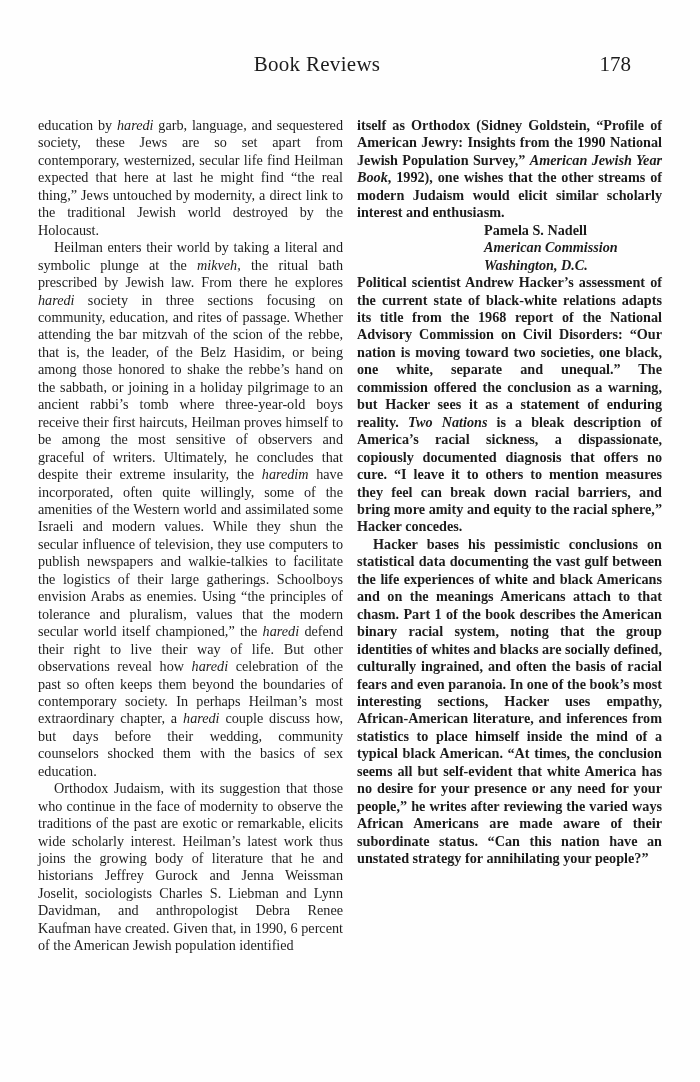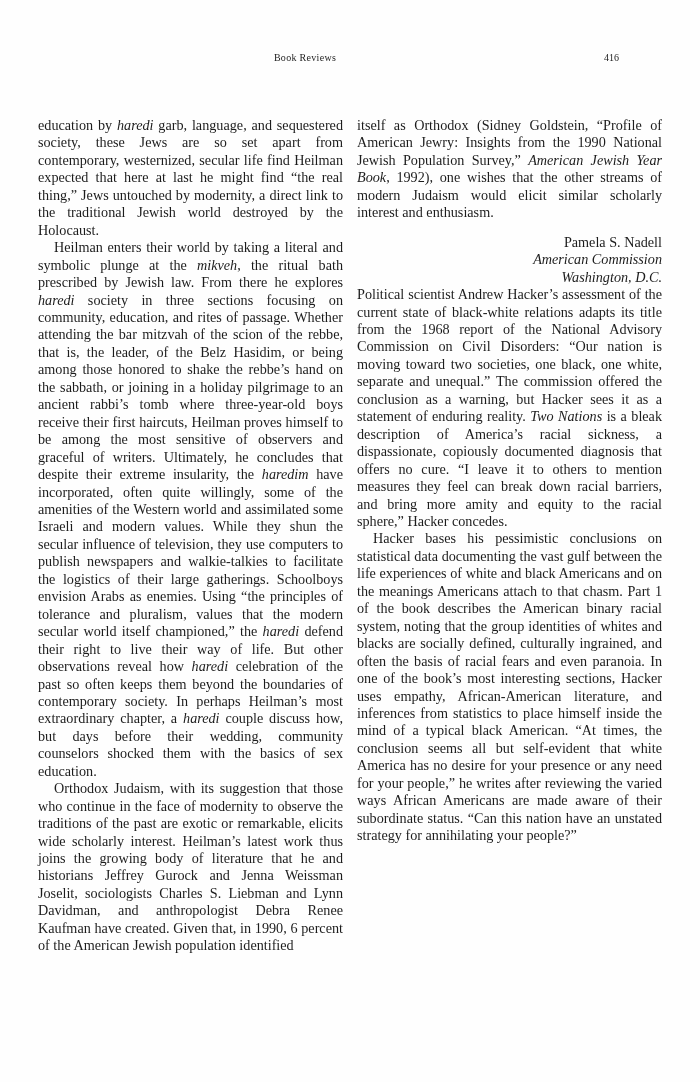--- a/index.html
+++ b/index.html
@@ -12,24 +12,24 @@
     width: 700px;
     height: 1082px;
     background: #fefefe;
     font-family: "Liberation Serif", "DejaVu Serif", serif;
     color: #1c1c1c;
     overflow: hidden;
   }
   .running-head {
     position: absolute;
     top: 52px;
-    left: 20px;
+    left: 32px;
     width: 624px;
     height: 20px;
-    font-size: 10px;
+    font-size: 21px;
   }
   .head-title {
     position: absolute;
     left: 0;
     right: 54px;
     text-align: center;
     letter-spacing: 0.3px;
   }
   .head-page-number {
     position: absolute;
@@ -40,46 +40,46 @@
     position: absolute;
     top: 117px;
     width: 305px;
     font-size: 14.2px;
     line-height: 17.45px;
     text-align: justify;
     hyphens: auto;
     -webkit-hyphens: auto;
   }
   .col-left  { left: 38px; }
-  .col-right { left: 357px; }
+  .col-right { left: 357px; font-weight: bold; }
   p.para {
     margin: 0;
     padding: 0;
   }
   p.para.indent { text-indent: 16px; }
   .signature {
-    margin: 12px 0 0 127px;
-    text-align: right;
+    margin: 0 0 0 127px;
+    text-align: left;
   }
   .signature .sig-line { display: block; }
   .sig-italic { font-style: italic; }
   .citation {
     margin-top: 26px;
     margin-bottom: 25px;
   }
   i { font-style: italic; }
 </style>
 </head>
 <body>
 
 <div class="page">
 
   <div class="running-head">
     <div class="head-title">Book Reviews</div>
-    <div class="head-page-number">416</div>
+    <div class="head-page-number">178</div>
   </div>
 
   <div class="col col-left">
     <p class="para"><span>education by </span><i>haredi</i><span> garb, language, and sequestered society, these Jews are so set apart from contemporary, westernized, secular life find Heilman expected that here at last he might find “the real thing,” Jews untouched by modernity, a direct link to the traditional Jewish world destroyed by the Holocaust.</span></p>
     <p class="para indent"><span>Heilman enters their world by taking a literal and symbolic plunge at the </span><i>mikveh</i><span>, the ritual bath prescribed by Jewish law. From there he explores </span><i>haredi</i><span> society in three sections focusing on community, education, and rites of passage. Whether attending the bar mitzvah of the scion of the rebbe, that is, the leader, of the Belz Hasidim, or being among those honored to shake the rebbe’s hand on the sabbath, or joining in a holiday pilgrimage to an ancient rabbi’s tomb where three-year-old boys receive their first haircuts, Heilman proves himself to be among the most sensitive of observers and graceful of writers. Ultimately, he concludes that despite their extreme insularity, the </span><i>haredim</i><span> have incorporated, often quite willingly, some of the amenities of the Western world and assimilated some Israeli and modern values. While they shun the secular influence of television, they use computers to publish newspapers and walkie-talkies to facilitate the logistics of their large gatherings. Schoolboys envision Arabs as enemies. Using “the principles of tolerance and pluralism, values that the modern secular world itself championed,” the </span><i>haredi</i><span> defend their right to live their way of life. But other observations reveal how </span><i>haredi</i><span> celebration of the past so often keeps them beyond the boundaries of contemporary society. In perhaps Heilman’s most extraordinary chapter, a </span><i>haredi</i><span> couple discuss how, but days before their wedding, community counselors shocked them with the basics of sex education.</span></p>
     <p class="para indent"><span>Orthodox Judaism, with its suggestion that those who continue in the face of modernity to observe the traditions of the past are exotic or remarkable, elicits wide scholarly interest. Heilman’s latest work thus joins the growing body of literature that he and historians Jeffrey Gurock and Jenna Weissman Joselit, sociologists Charles S. Liebman and Lynn Davidman, and anthropologist Debra Renee Kaufman have created. Given that, in 1990, 6 percent of the American Jewish population identified</span></p>
   </div>
 
   <div class="col col-right">
     <p class="para"><span>itself as Orthodox (Sidney Goldstein, “Profile of American Jewry: Insights from the 1990 National Jewish Population Survey,” </span><i>American Jewish Year Book</i><span>, 1992), one wishes that the other streams of modern Judaism would elicit similar scholarly interest and enthusiasm.</span></p>

